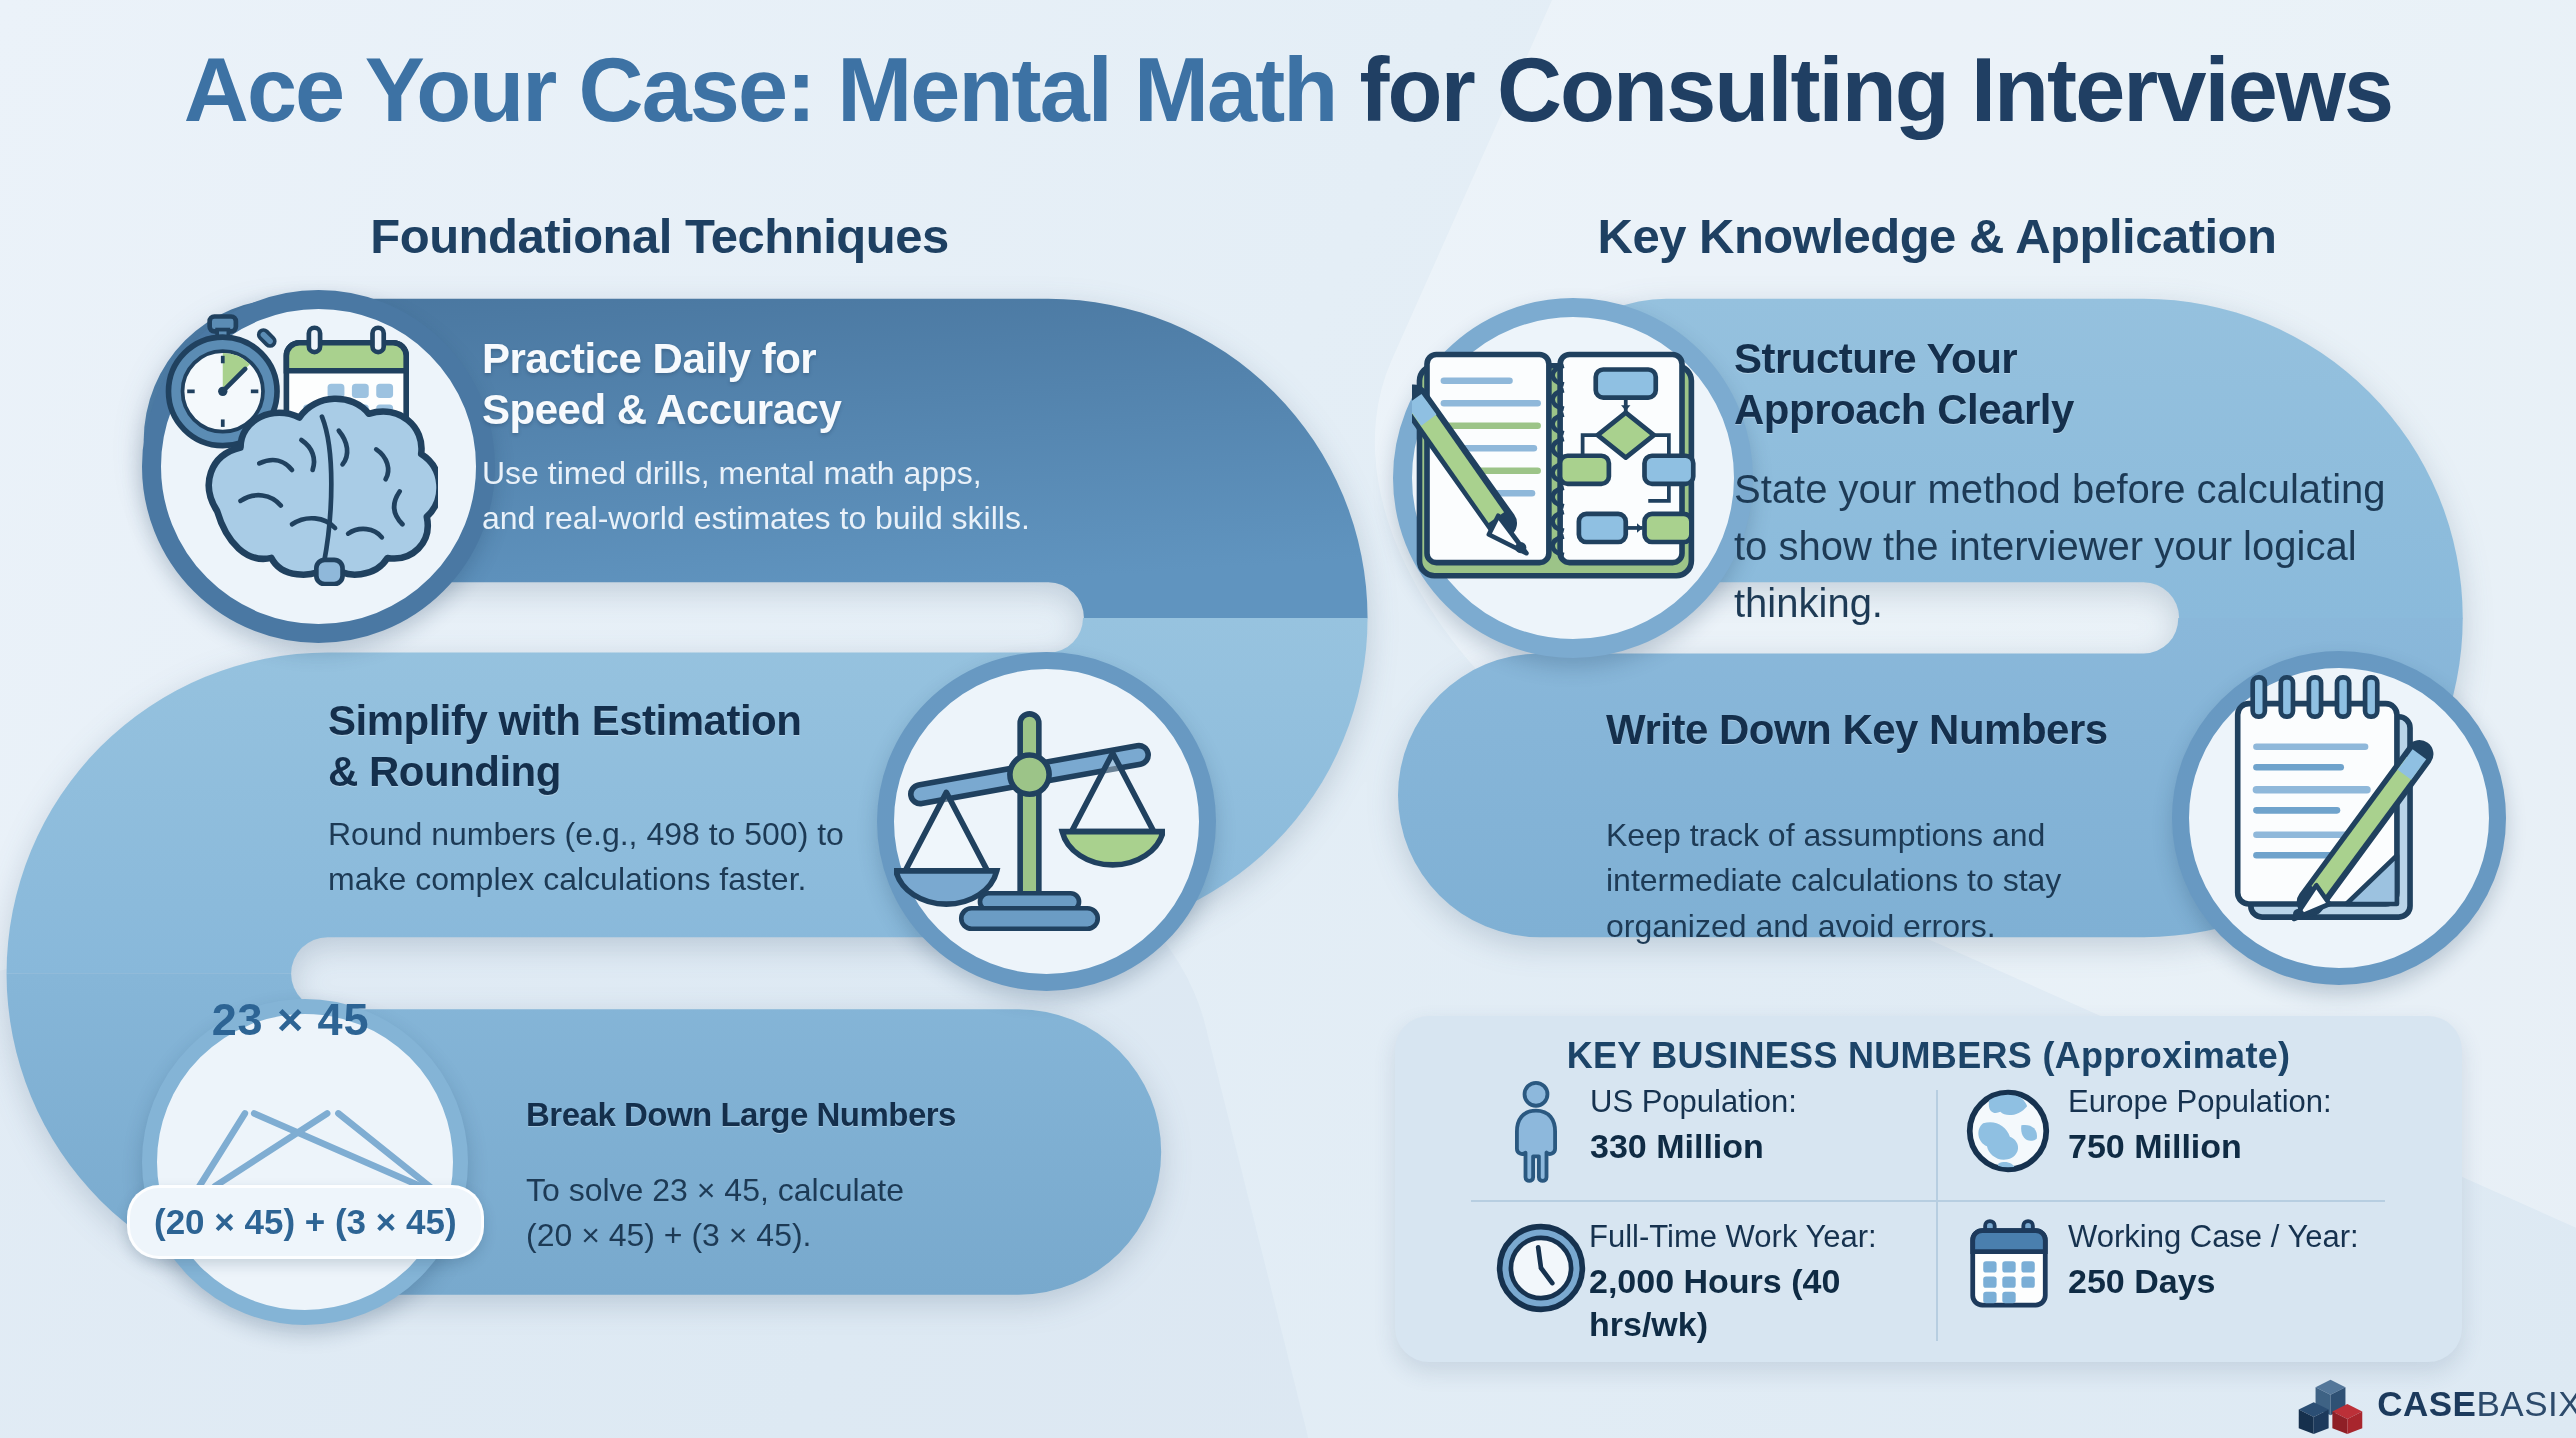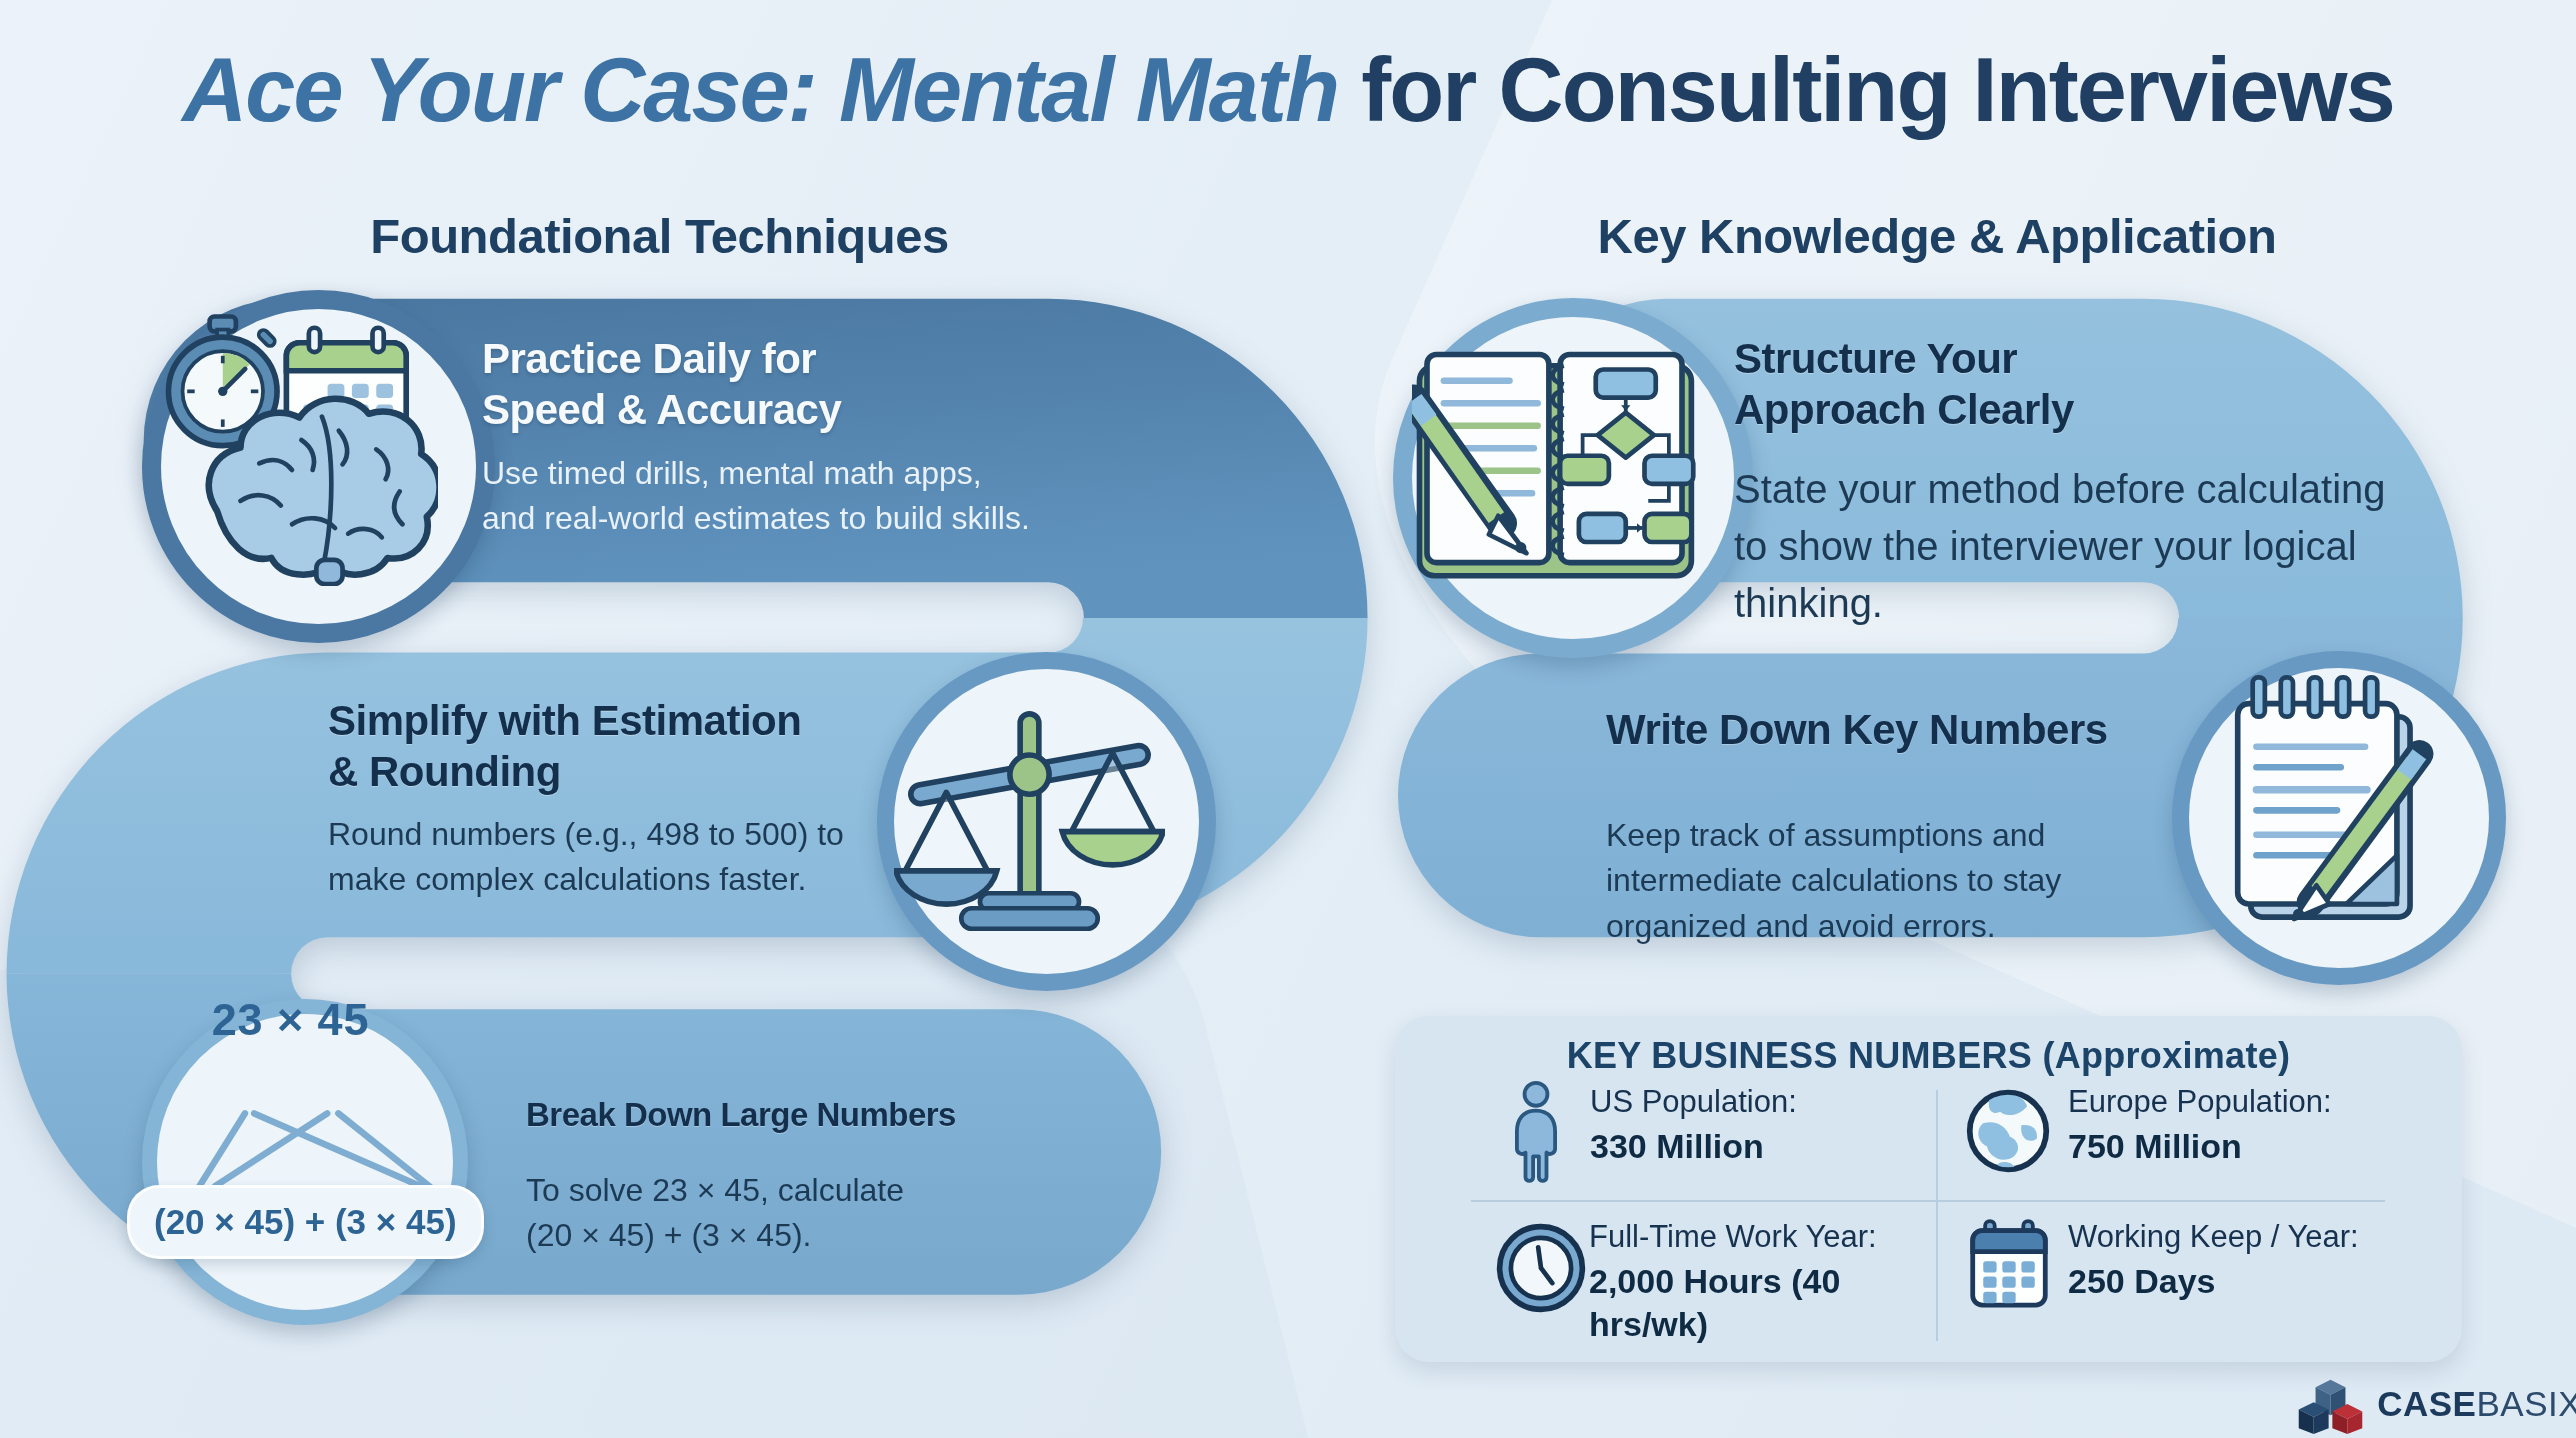--- a/index.html
+++ b/index.html
@@ -9,21 +9,21 @@
   #canvas::before{content:"";position:absolute;left:58%;top:-30%;width:110%;height:120%;
     background:rgba(255,255,255,0.30);transform:rotate(24deg);border-radius:18%;}
   #canvas::after{content:"";position:absolute;left:-20%;top:62%;width:70%;height:80%;
     background:rgba(182,208,230,0.14);transform:rotate(-14deg);border-radius:30%;}
 
   .abs{position:absolute;}
   .z1{z-index:1;} .z2{z-index:2;} .z3{z-index:3;} .z4{z-index:4;}
 
   #main-title{left:0;top:39px;width:2576px;text-align:center;
     font-size:90px;font-weight:bold;letter-spacing:-1.9px;white-space:nowrap;}
-  #main-title .t-accent{color:#3d72a4;font-style:italic;}
+  #main-title .t-accent{color:#3d72a4;}
   #main-title .t-rest{color:#203f63;}
 
   .col-header{font-size:49px;font-weight:bold;color:#1e4062;text-align:center;letter-spacing:-0.5px;}
   #left-header{left:271px;top:208px;width:777px;}
   #right-header{left:1544px;top:208px;width:786px;}
 
   #serpentine{left:0;top:0;filter:drop-shadow(0 9.4px 15px rgba(40,70,100,0.20));}
 
   .icon-circle{border-radius:50%;background:#edf4fa;box-shadow:0 9.4px 20.6px rgba(25,55,85,0.22);}
   #circle-brain{left:142px;top:290px;width:315px;height:315px;border:19px solid #4a78a3;}
@@ -363,21 +363,21 @@
           <rect x="37" y="44" width="14" height="12" rx="3"></rect>
           <rect x="57" y="44" width="14" height="12" rx="3"></rect>
         <rect x="17" y="60" width="14" height="12" rx="3"></rect>
           <rect x="37" y="60" width="14" height="12" rx="3"></rect>
           <rect x="57" y="60" width="14" height="12" rx="3"></rect>
         <rect x="17" y="76" width="14" height="12" rx="3"></rect>
           <rect x="37" y="76" width="14" height="12" rx="3"></rect>
       </g>
     </svg>
     <div class="stat-text">
-      <div class="stat-label">Working Keep / Year:</div>
+      <div class="stat-label">Working Case / Year:</div>
       <div class="stat-value">250 Days</div>
     </div>
   </div>
 
   <div id="logo" class="abs z3">
     <svg width="71" height="60" viewBox="0 0 76 64">
       <polygon points="22,14 38,6 54,14 38,22" fill="#54779a"></polygon>
       <polygon points="22,14 38,22 38,44 22,36" fill="#3e6284"></polygon>
       <polygon points="54,14 38,22 38,44 54,36" fill="#2f5174"></polygon>
       <polygon points="4,38 20,30 36,38 20,46" fill="#2b4e74"></polygon>

